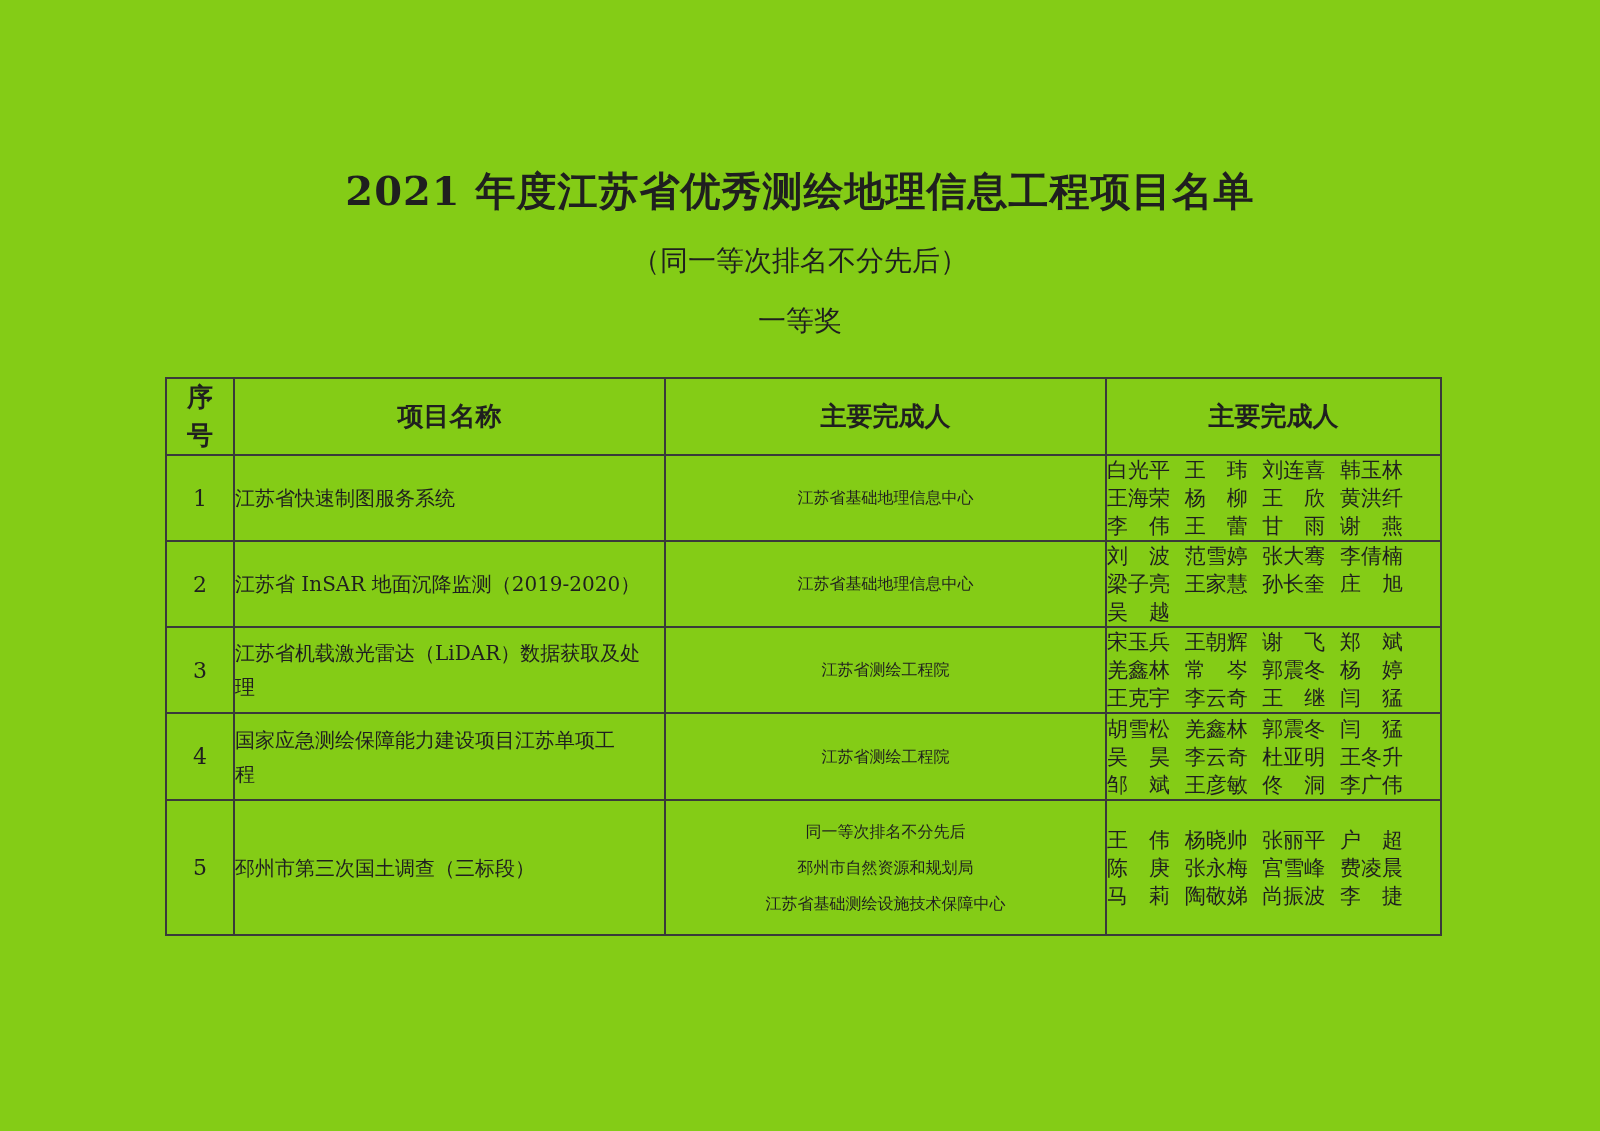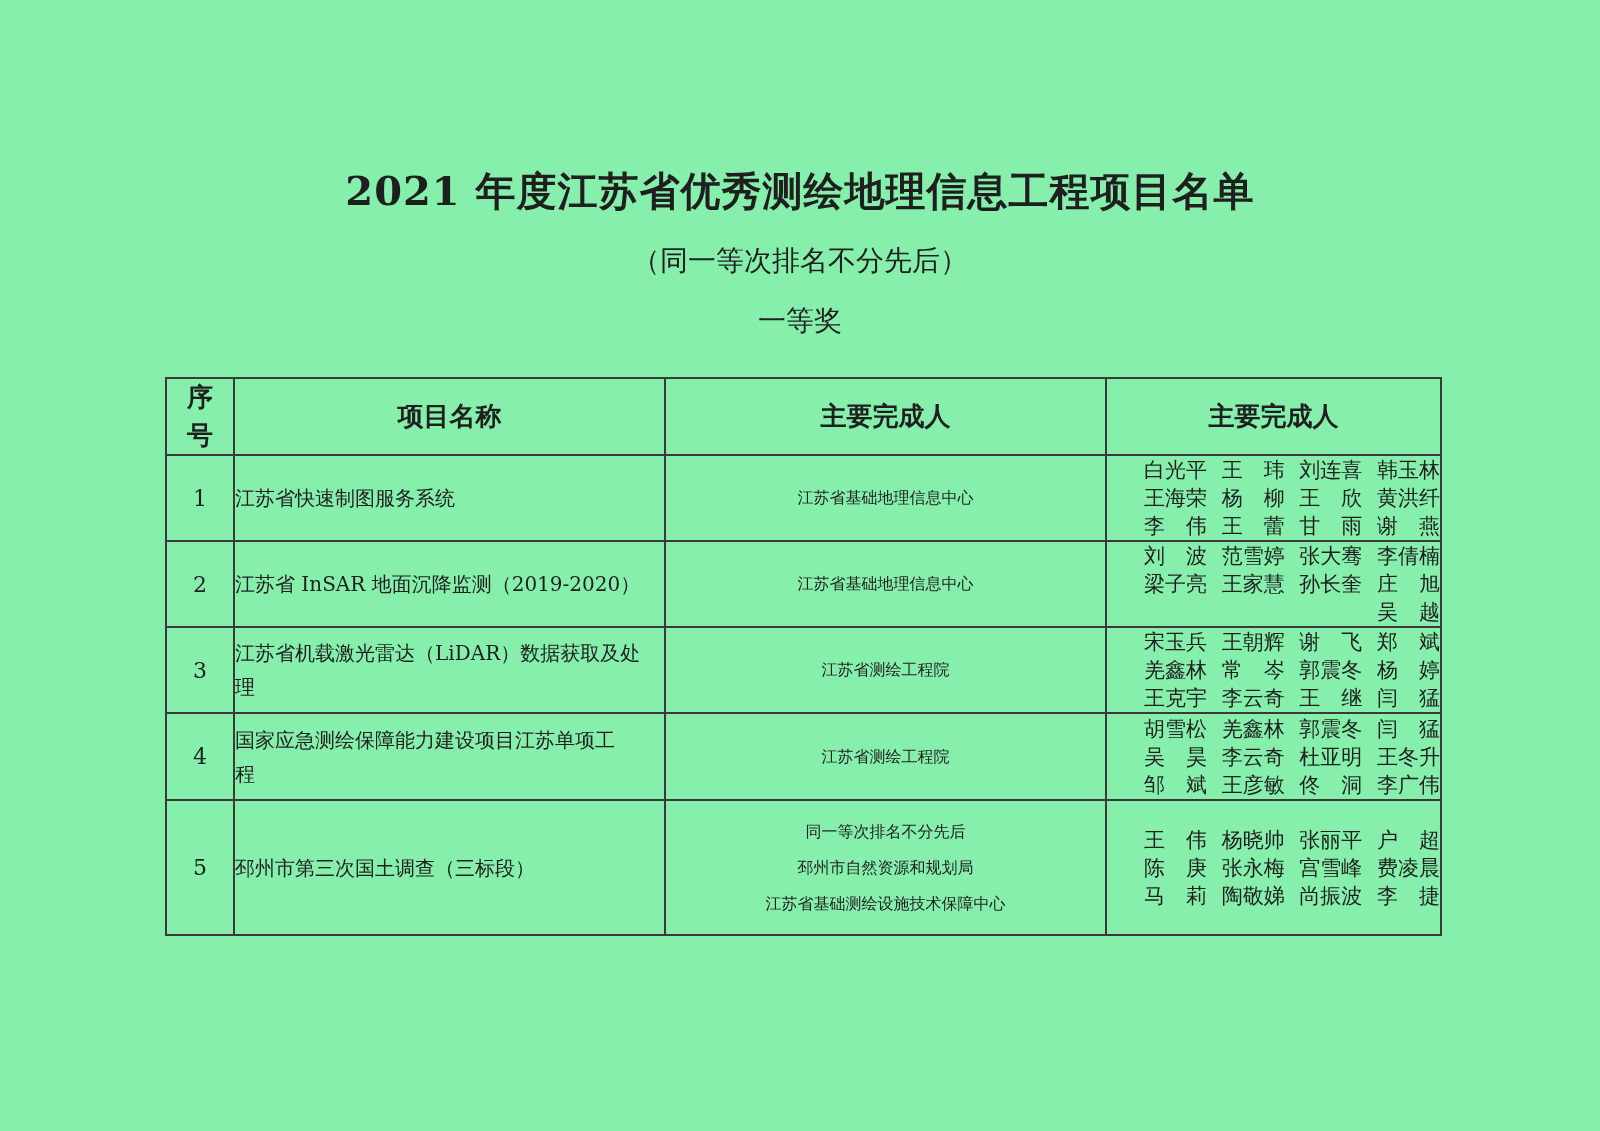--- a/index.html
+++ b/index.html
@@ -6,21 +6,21 @@
   html, body { margin: 0; padding: 0; }
   body {
     width: 1600px; height: 1131px;
     background: #ffffff;
     color: #1f1f1f;
     font-family: "DejaVu Serif", "Liberation Serif", serif;
   }
   .page {
     position: relative;
     width: 1600px; height: 1131px;
-    background: #86efac;
+    background: #84cc16;
     overflow: hidden;
   }
   .doc-title {
     margin: 168px 0 0 0;
     text-align: center;
     font-size: 40px;
     line-height: 46px;
     font-weight: 700;
     letter-spacing: 1px;
   }
@@ -79,21 +79,21 @@
     padding: 0 8px;
     white-space: pre-line;  
     margin-top: 20px;
   }
   td.units {
     text-align: center;
     font-size: 16px;
   }
   td.units .line { line-height: 36px; }
   td.contrib {
-    text-align: right;
+    text-align: left;
     font-size: 21px;
     padding: 0 10px;
     border-radius: 7px;
   }
   td.contrib .line {
     line-height: 28px;
     word-spacing: 8px;
     white-space: nowrap;
   }
 </style>

